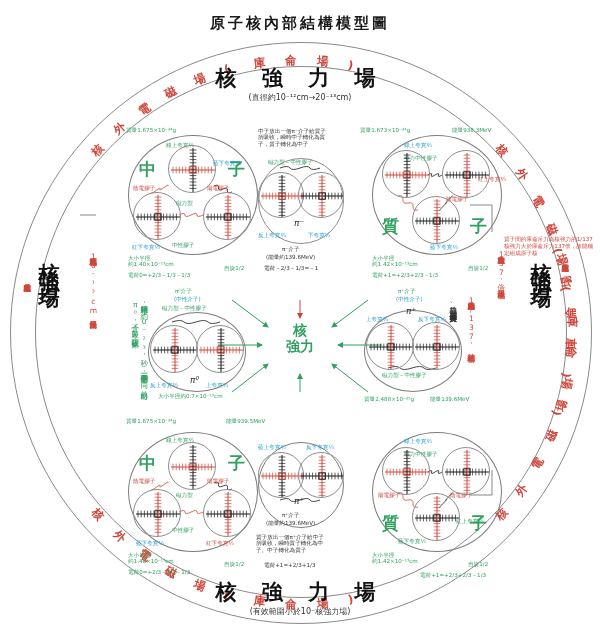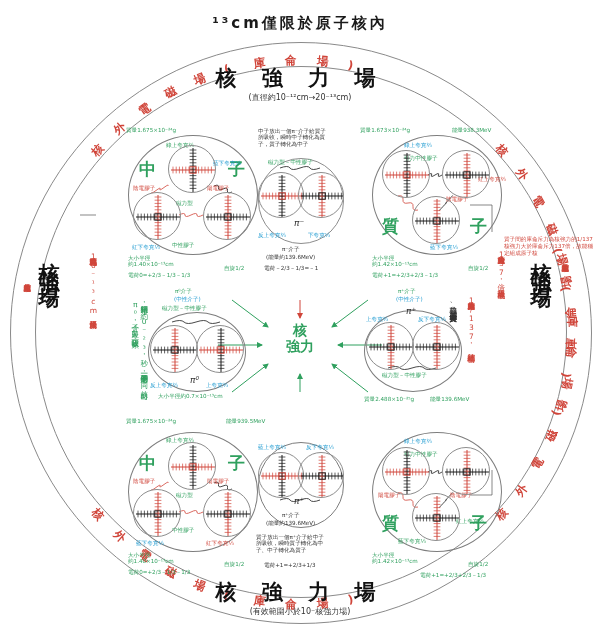--- a/index.html
+++ b/index.html
@@ -61,21 +61,21 @@
   #fx{position:absolute;left:0;top:0;width:600px;height:635px;}
 
   
   .pi{font-style:italic;font-size:9px;color:#333;}
 </style>
 </head>
 <body>
 
 <div id="stage">
 
-  <div class="abs" id="title">¹³cm僅限於原子核內</div>
+  <div class="abs" id="title">原子核內部結構模型圖</div>
 
   <div class="ring" id="ring-outer"></div>
   <div class="ring" id="ring-inner"></div>
 
   <div class="arc" id="arc-layer">
       <span style="left: 91.8646px; top: 142.996px; transform: rotate(312deg);">核</span>
       <span style="left: 114.123px; top: 120.97px; transform: rotate(318.6deg);">外</span>
       <span style="left: 138.766px; top: 101.647px; transform: rotate(325.2deg);">電</span>
       <span style="left: 165.466px; top: 85.2855px; transform: rotate(331.8deg);">磁</span>
       <span style="left: 193.87px; top: 72.1008px; transform: rotate(338.4deg);">場</span>

